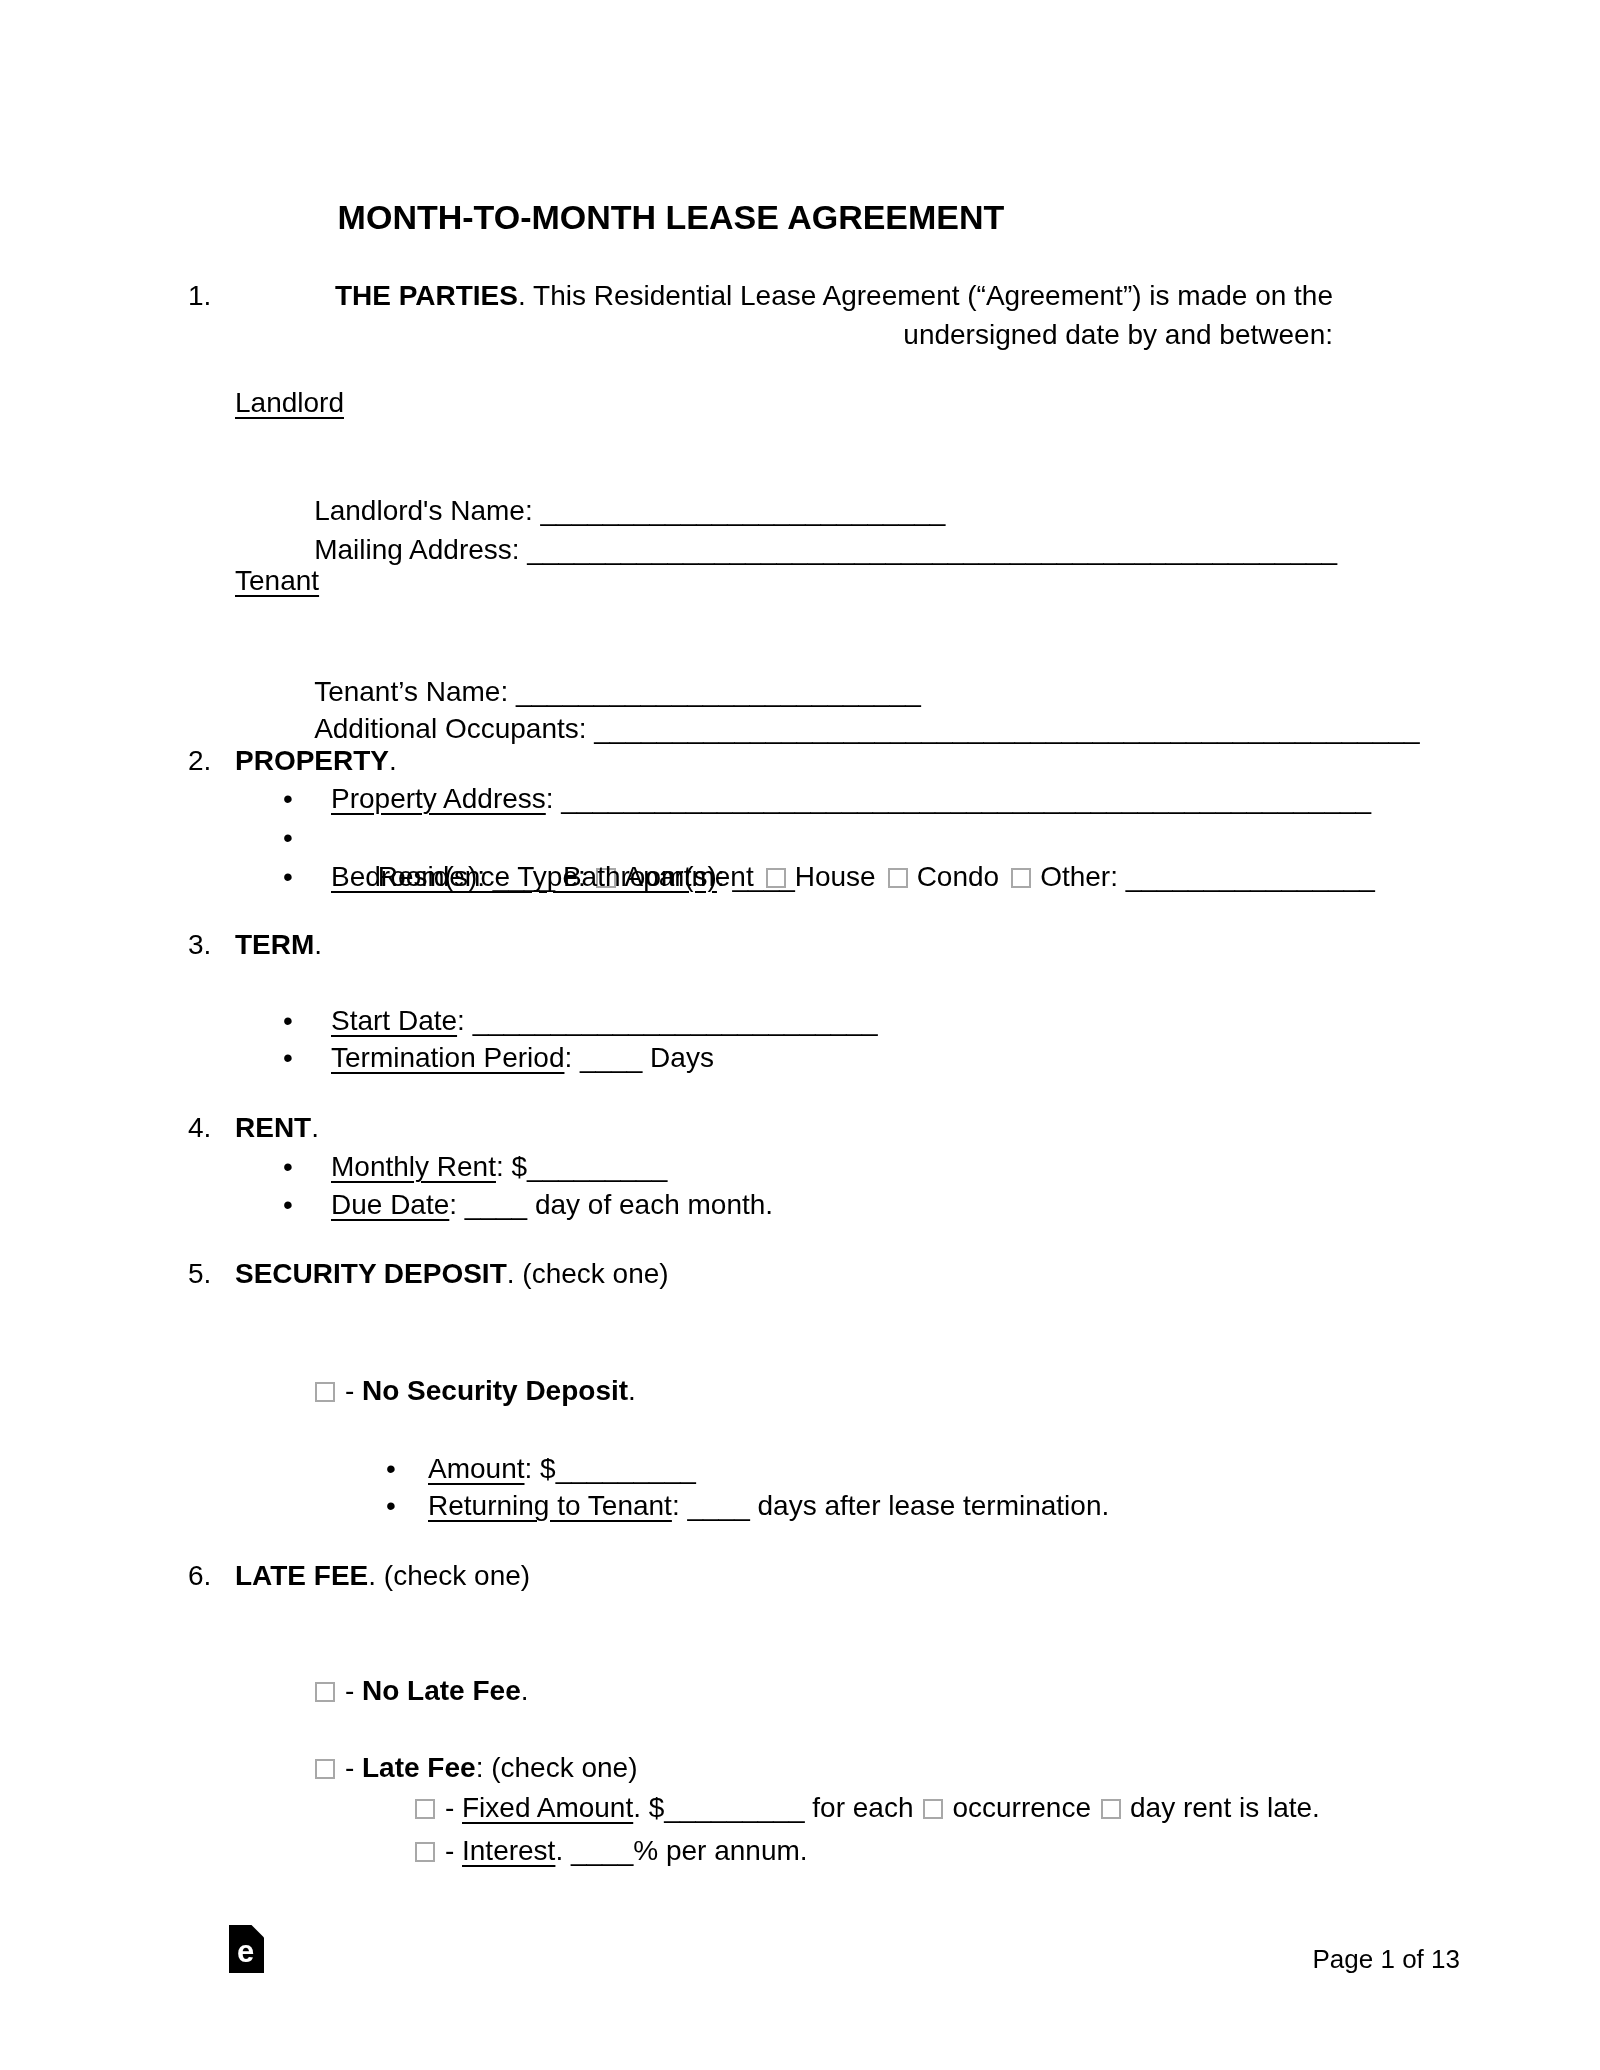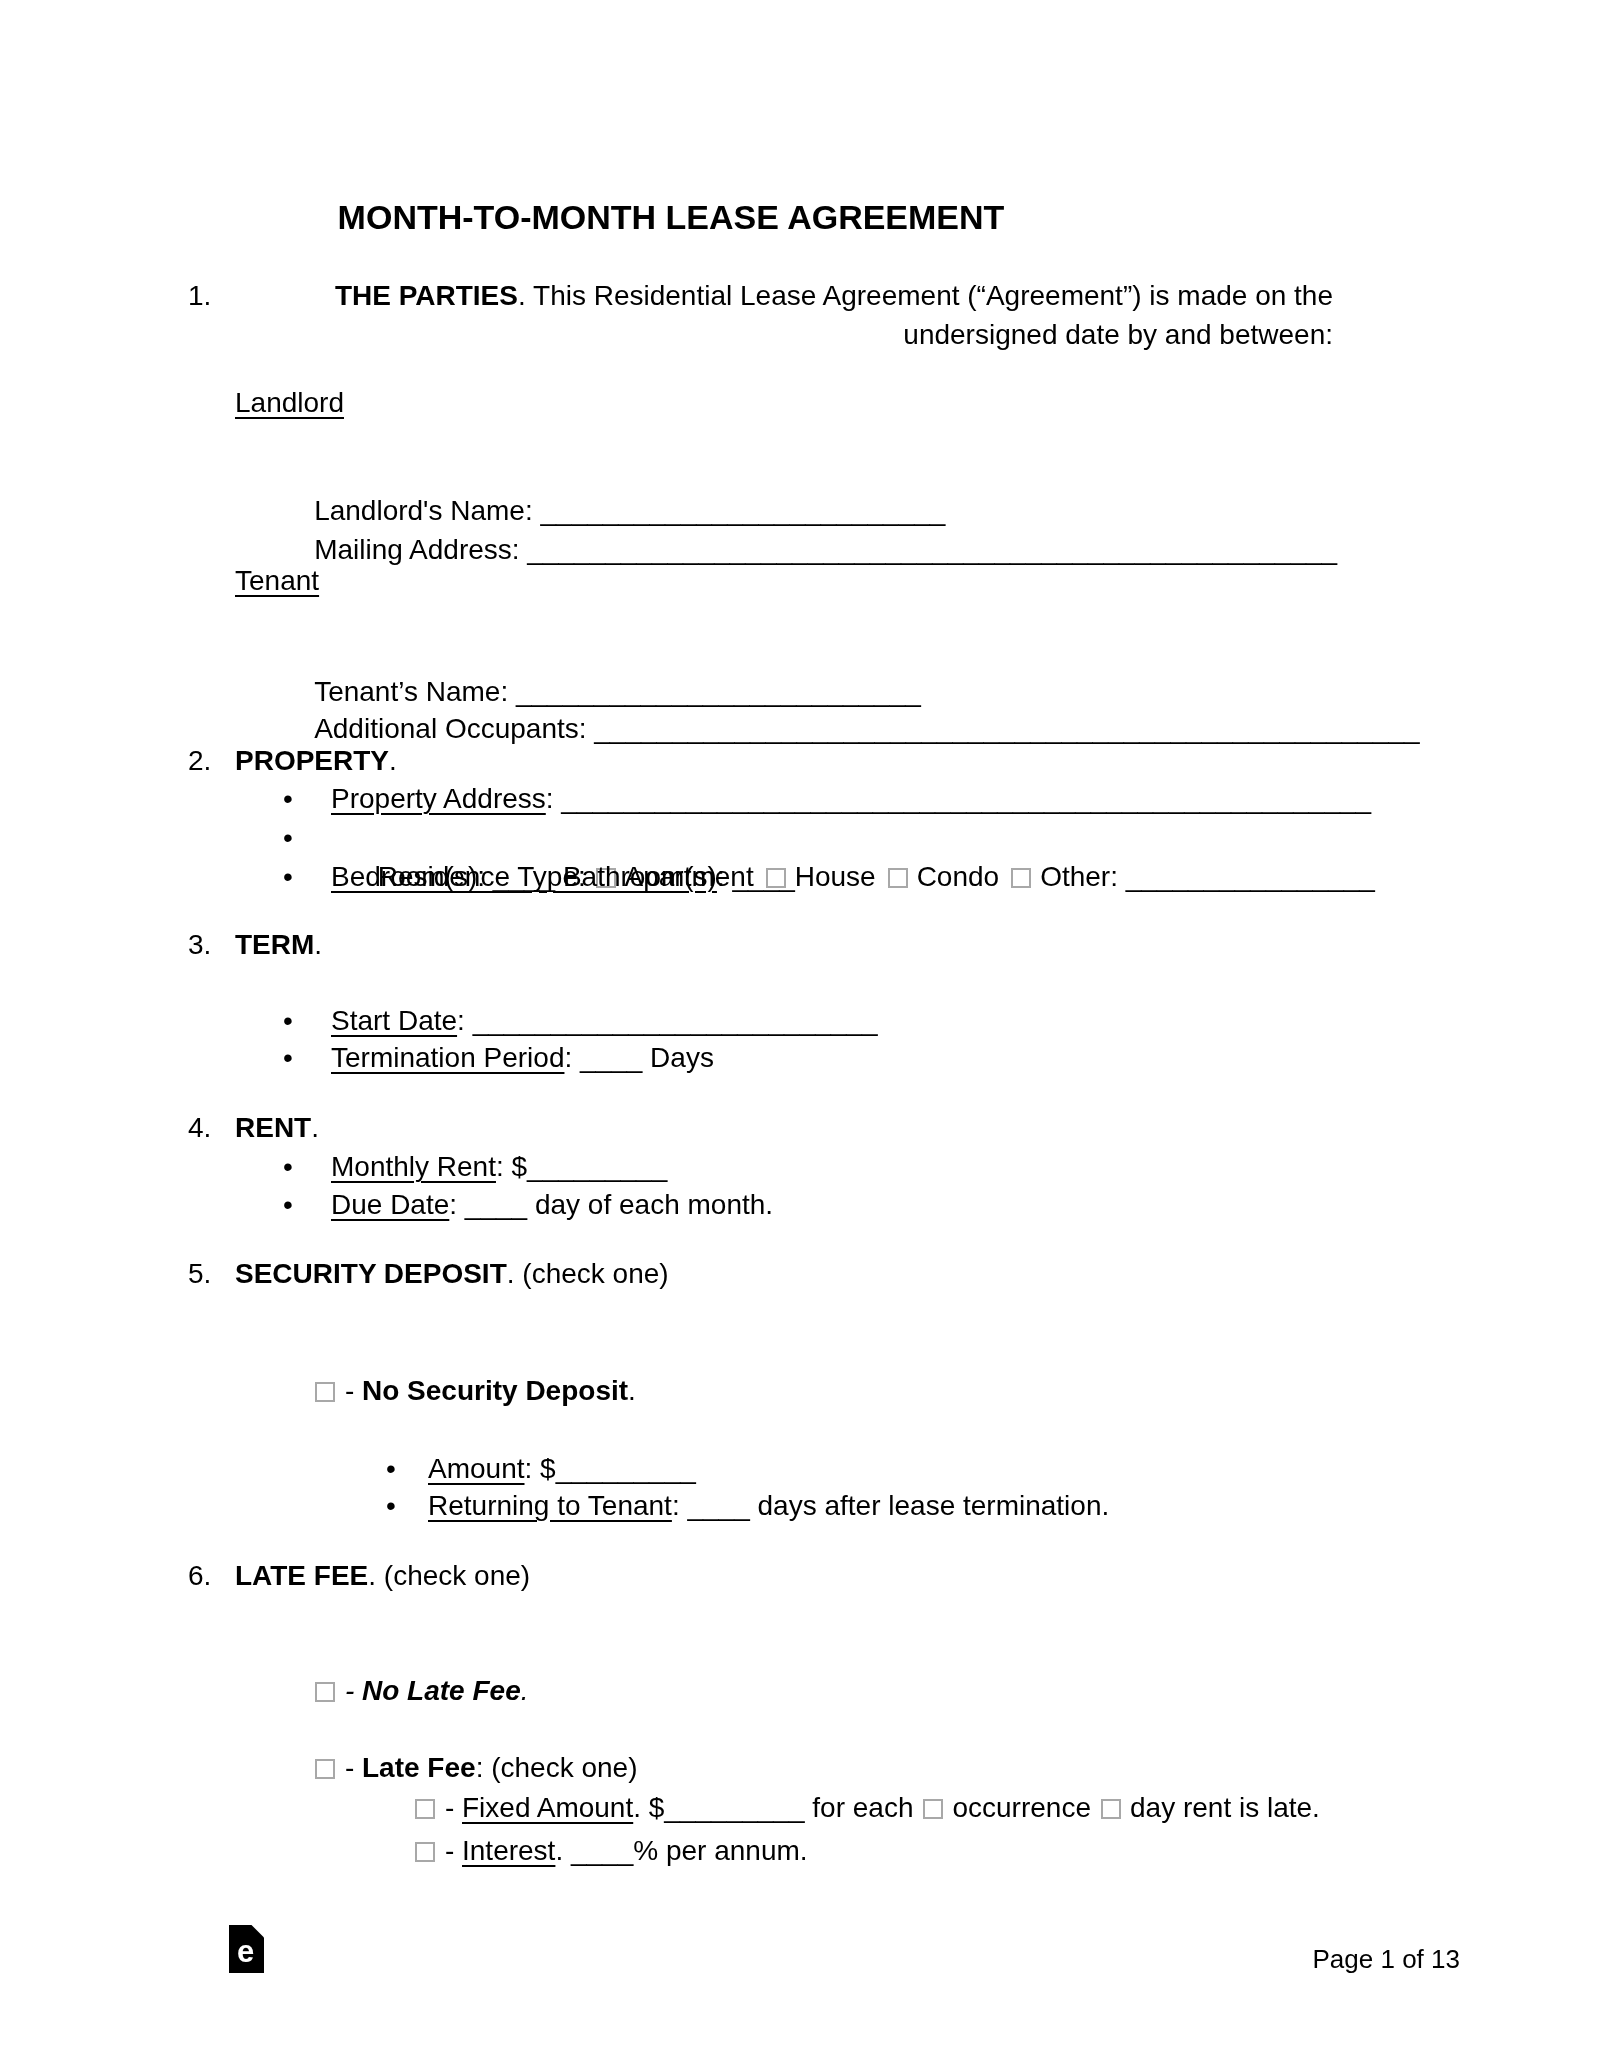--- a/index.html
+++ b/index.html
@@ -43,21 +43,21 @@
   #tperiod    { top:1038px; left:283px; }
   #s4         { top:1108px; left:188px; }
   #mrent      { top:1147px; left:283px; }
   #ddate      { top:1185px; left:283px; }
   #s5         { top:1254px; left:188px; }
   #nosec      { top:1332px; left:284px; }
   #secdep     { top:1407px; left:284px; }
   #amount     { top:1449px; left:386px; }
   #returning  { top:1486px; left:386px; }
   #s6         { top:1556px; left:188px; }
-  #nolate     { top:1632px; left:284px;font-style:italic; }
+  #nolate     { top:1632px; left:284px; }
   #latefee    { top:1709px; left:284px; }
   #fixedamt   { top:1749px; left:384px; }
   #interest   { top:1792px; left:384px; }
   #footer-logo{ top:1925px; left:198px; line-height:0; }
   #page-num   { top:1944px; right:140px; font-size:26px; line-height:30px; }
 </style>
 </head>
 <body>
 
 <div class="page">

